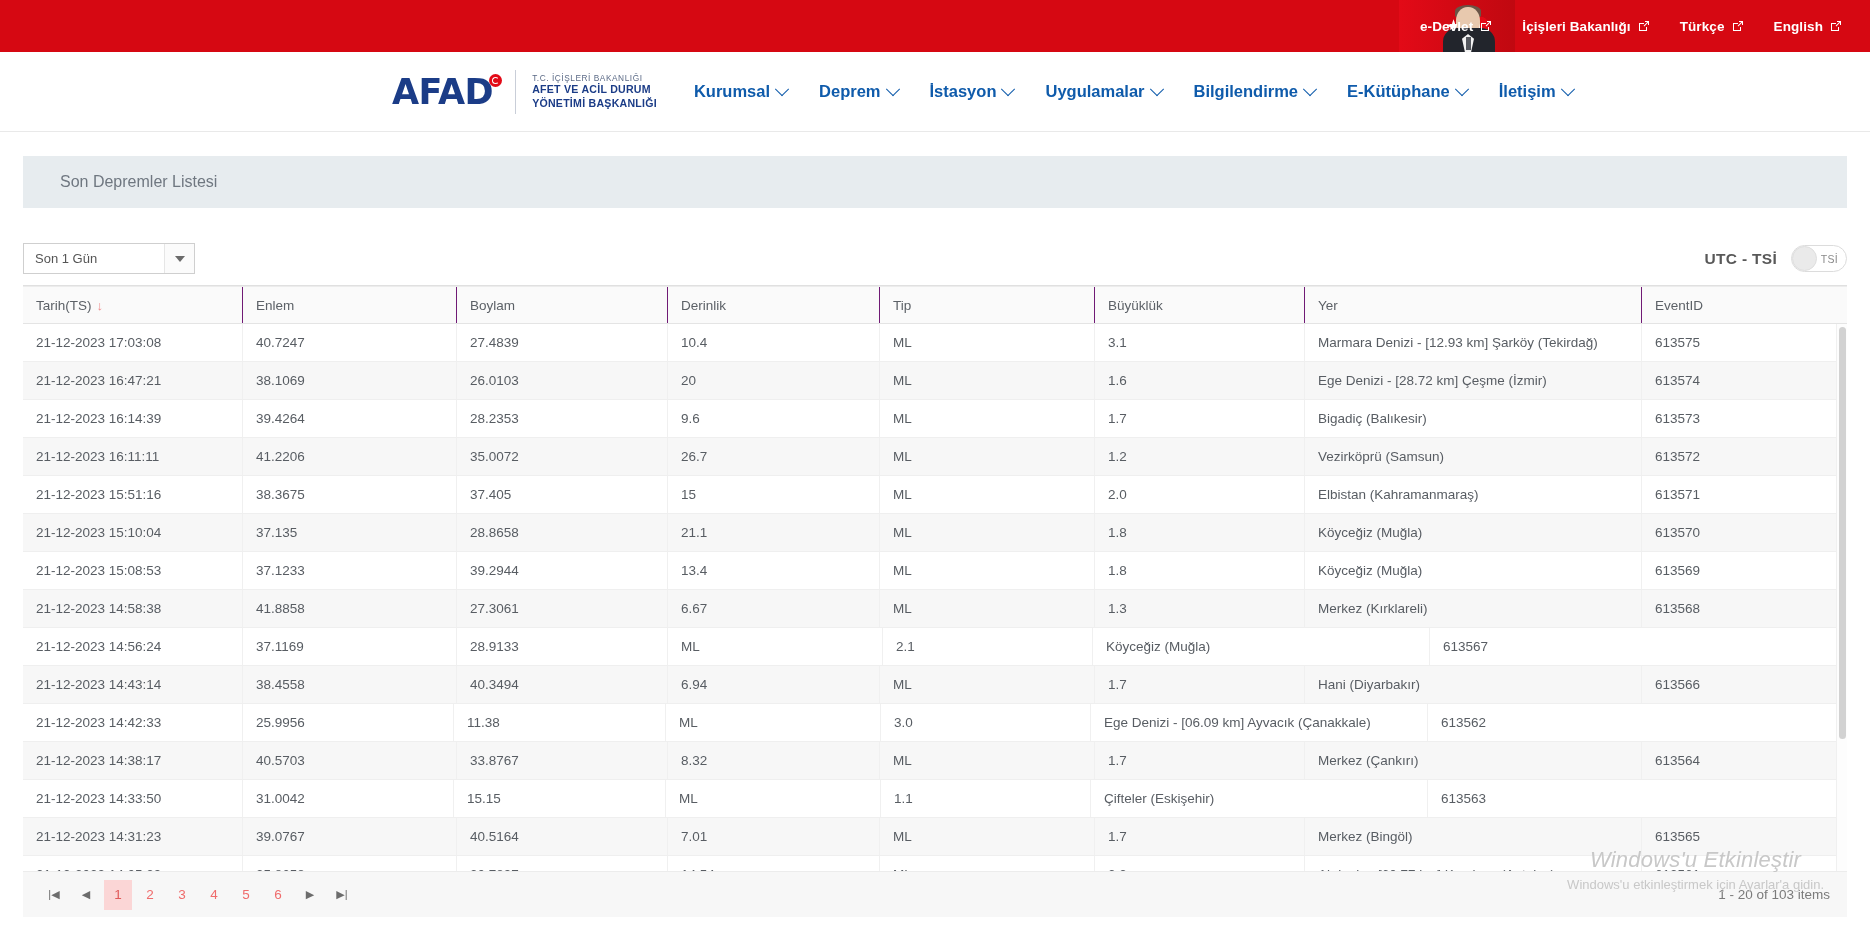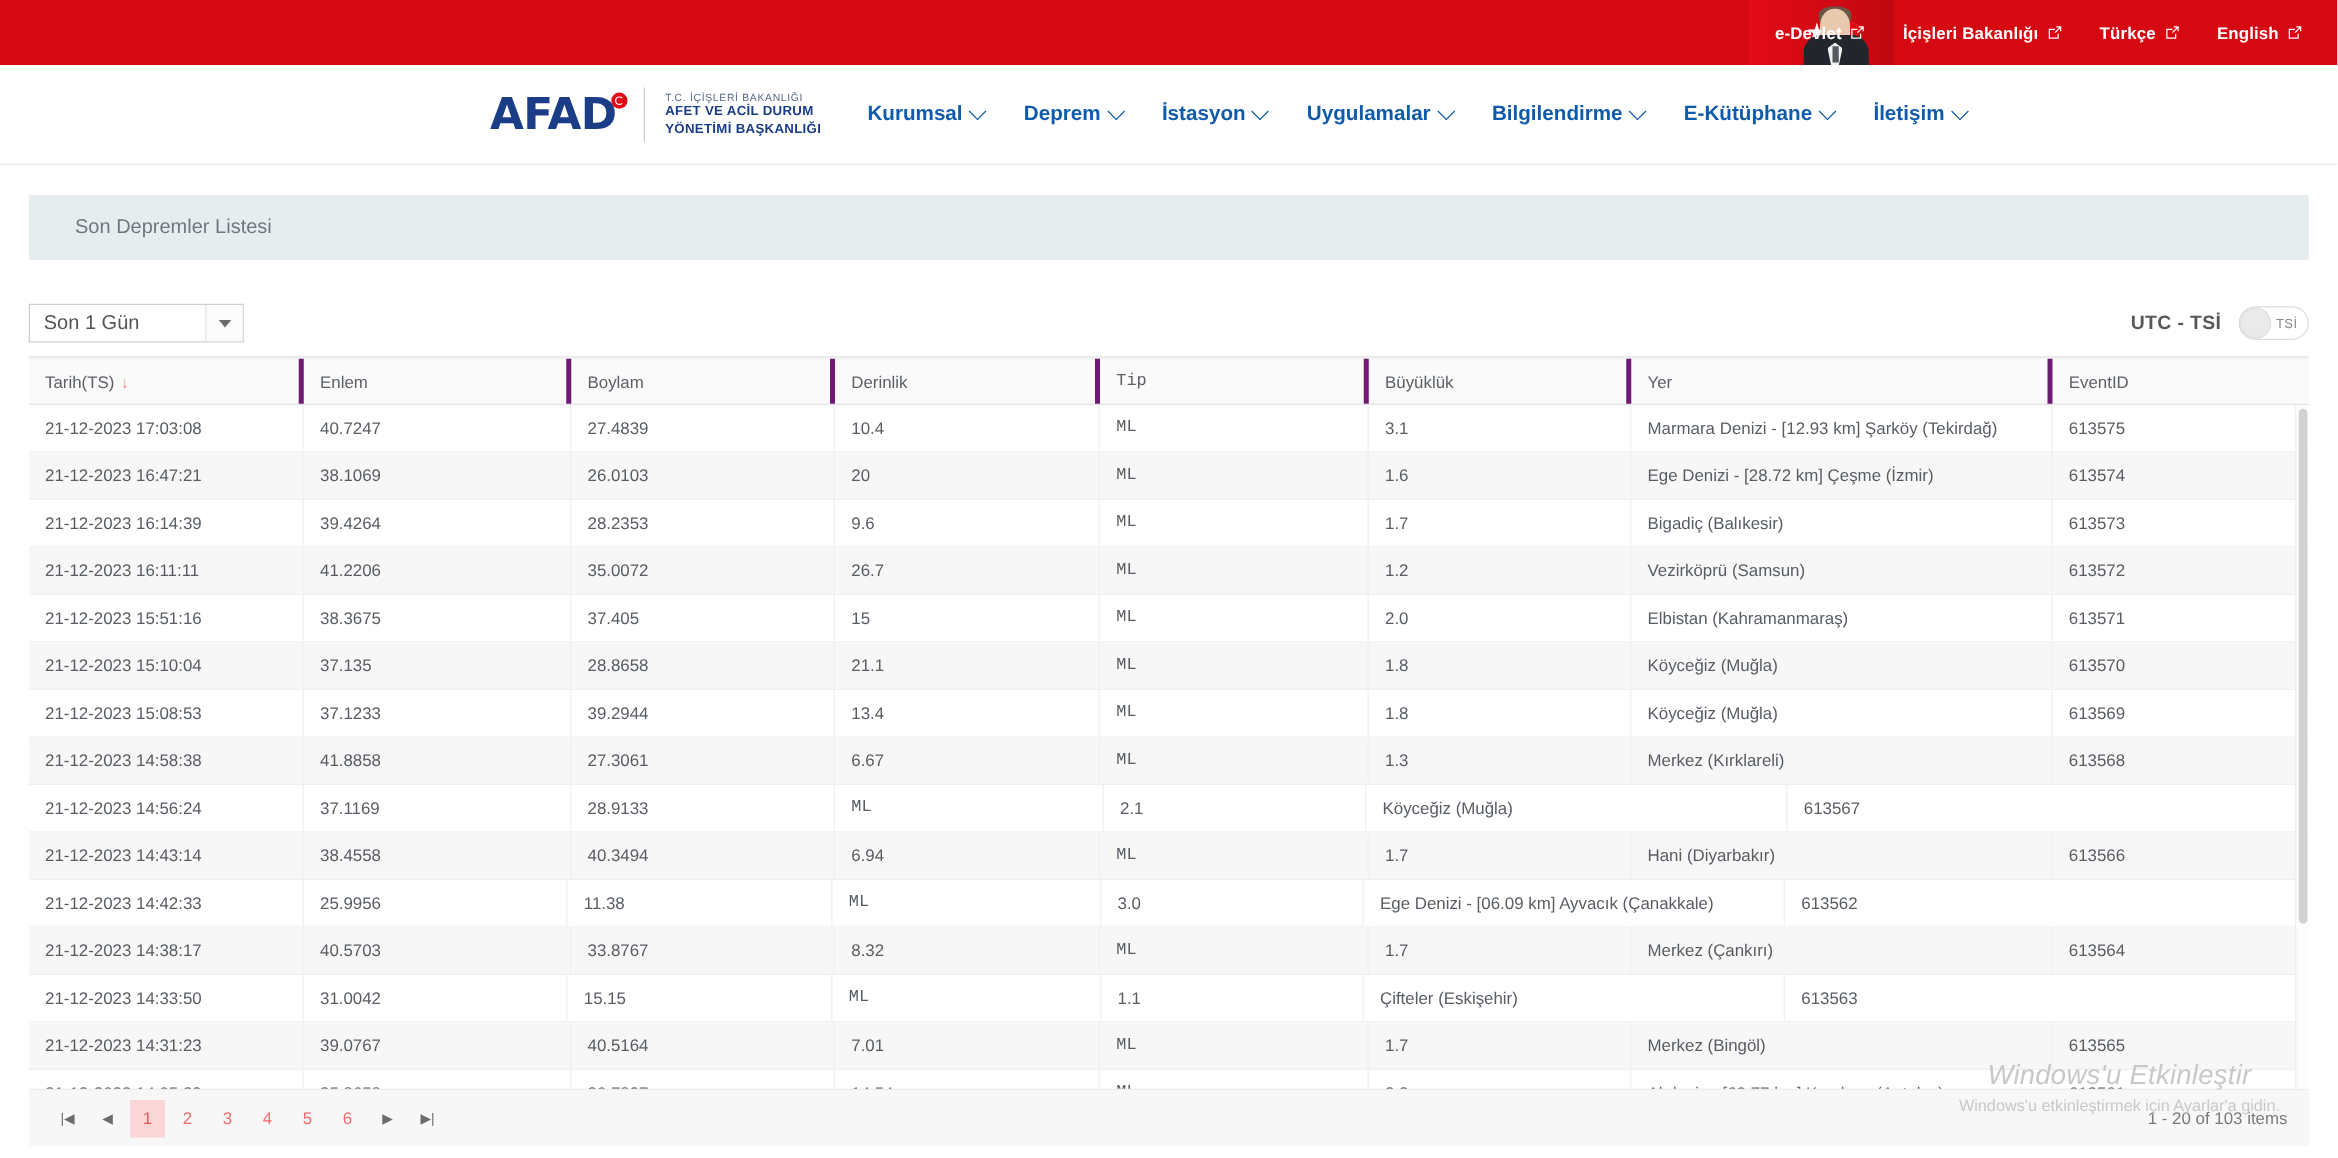--- a/index.html
+++ b/index.html
@@ -202,21 +202,21 @@
     width: 172px; height: 31px;
     border: 1px solid #cfcfcf;
     background: #fff;
     display: flex;
     align-items: center;
     cursor: pointer;
   }
   .dd-val {
     flex: 1;
     padding-left: 11px;
-    font-size: 16px;
+    font-size: 13px;
     color: #555;
   }
   .dd-arrow {
     width: 30px; height: 29px;
     border-left: 1px solid #e6e6e6;
     background: #fbfbfb;
     display: flex; align-items: center; justify-content: center;
   }
   .dd-arrow i {
     width: 0; height: 0;
@@ -263,21 +263,21 @@
     background: #fafafa;
     border-bottom: 1px solid #e4e4e4;
     border-top: 1px solid #ececec;
   }
   .th {
     display: flex;
     align-items: center;
     padding-left: 13px;
     font-size: 13.5px;
     color: #5c6167;
-    border-right: 4px solid #701a75;
+    border-right: 1px solid #701a75;
     cursor: pointer;
     white-space: nowrap;
   }
   .th:last-child { border-right: none; }
   .sort-arrow {
     color: #ef8a8a;
     font-size: 13px;
     margin-left: 5px;
     line-height: 1;
   }
@@ -297,21 +297,21 @@
     border-right: 1px solid #f0f0f0;
     white-space: nowrap;
     overflow: hidden;
   }
   .td:last-child { border-right: none; }
 
   .c0 { width: 220px; }
   .c1 { width: 214px; }
   .c2 { width: 211px; }
   .c3 { width: 212px; }
-  .c4 { width: 215px; font-family: Liberation Mono, monospace; }
+  .c4 { width: 215px; }
   .c5 { width: 210px; }
   .c6 { width: 337px; }
   .c7 { flex: 1; }
 
   .vscroll {
     position: absolute;
     right: 0; top: 0;
     width: 11px; height: 547px;
     background: #fdfdfd;
     border-left: 1px solid #f0f0f0;

